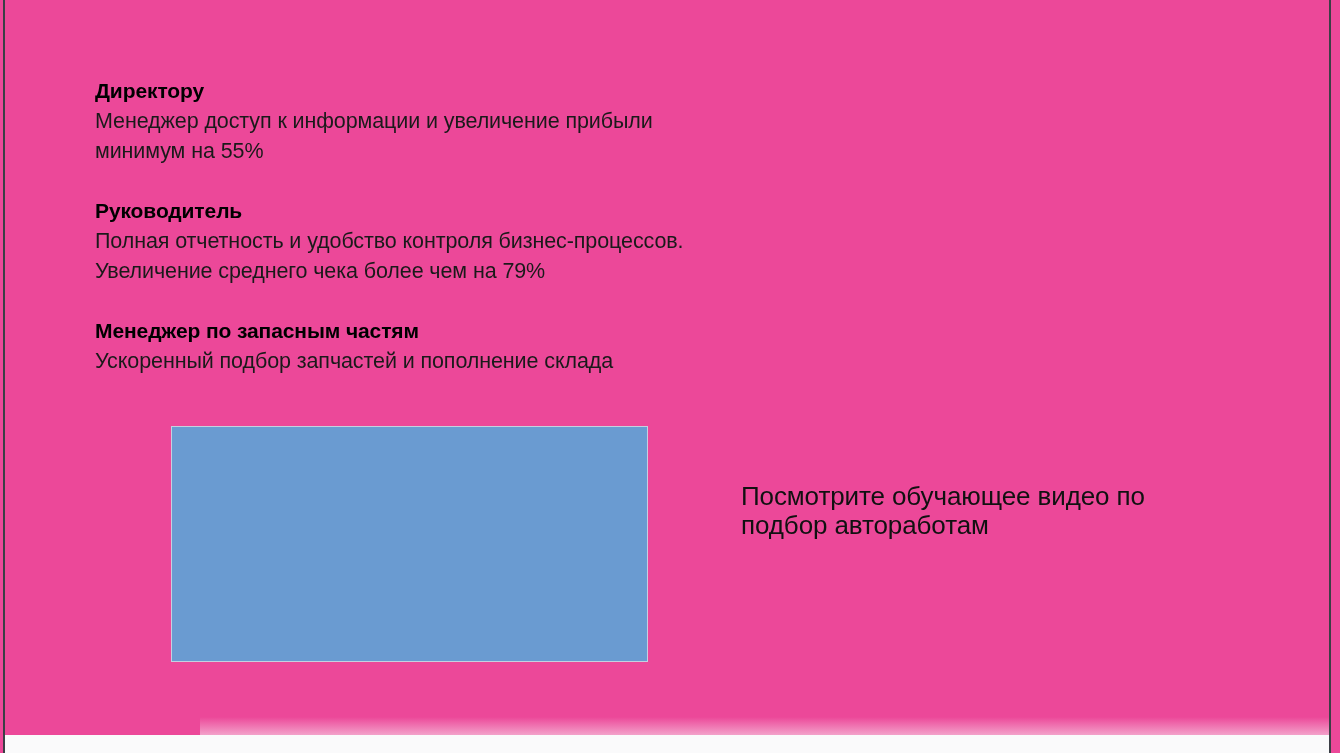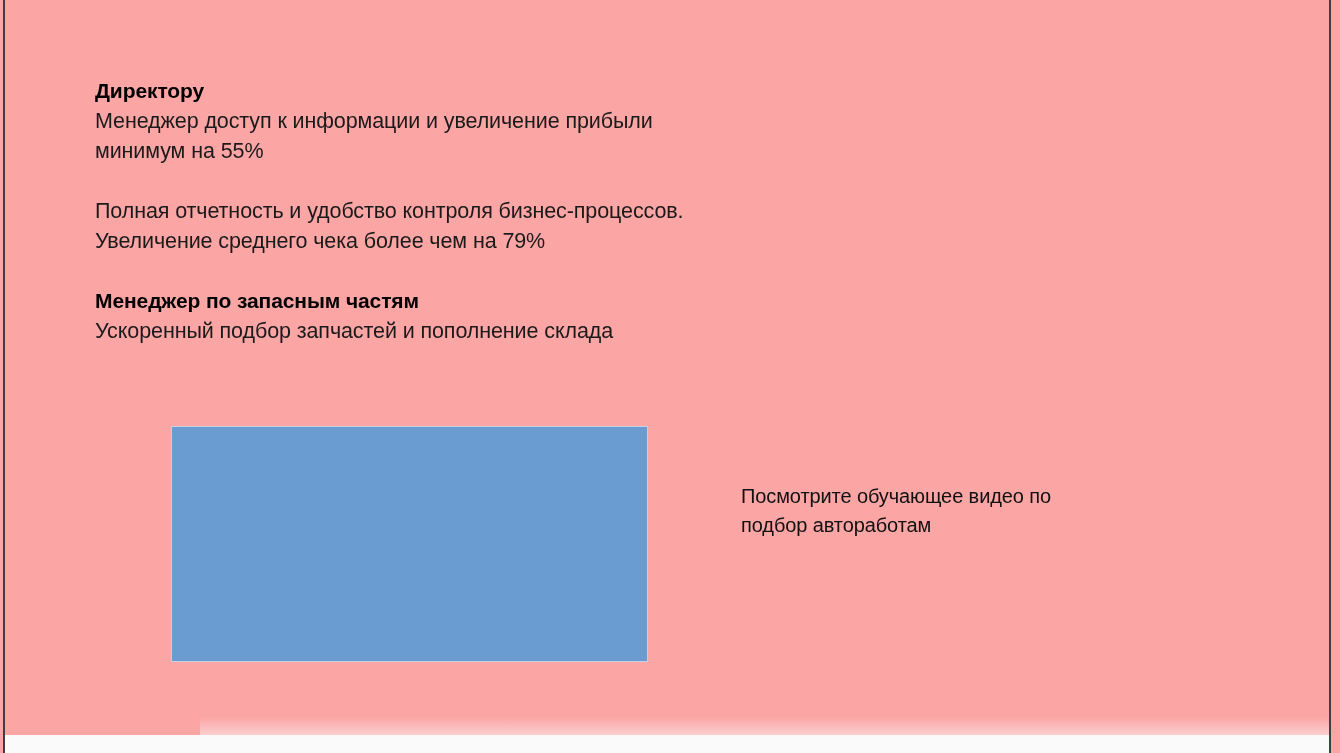--- a/index.html
+++ b/index.html
@@ -9,21 +9,21 @@
     background: #ffffff;
   }
   body {
     font-family: "Liberation Sans", "DejaVu Sans", sans-serif;
   }
 
   .slide {
     position: relative;
     width: 1340px;
     height: 753px;
-    background: #fca5a5;
+    background: #ec4899;
     overflow: hidden;
     box-sizing: border-box;
   }
 
   
   .edge-rule {
     position: absolute;
     top: 0;
     bottom: 0;
     width: 2px;
@@ -92,21 +92,21 @@
   }
 
   
   .media-caption {
     position: absolute;
     left: 741px;
     top: 482px;
     width: 420px;
   }
   .caption-line {
-    font-size: 20px;
+    font-size: 26px;
     font-weight: normal;
     color: #111111;
     line-height: 29px;
     letter-spacing: -0.1px;
     white-space: nowrap;
   }
 </style>
 </head>
 <body>
 
@@ -117,20 +117,21 @@
 
   <div class="text-column">
 
     <div class="block">
       <div class="block-heading">Директору</div>
       <div class="block-line">Менеджер доступ к информации и увеличение прибыли</div>
       <div class="block-line">минимум на 55%</div>
     </div>
 
     <div class="block">
+      <div class="block-heading">Руководитель</div>
       <div class="block-line">Полная отчетность и удобство контроля бизнес-процессов.</div>
       <div class="block-line">Увеличение среднего чека более чем на 79%</div>
     </div>
 
     <div class="block">
       <div class="block-heading">Менеджер по запасным частям</div>
       <div class="block-line">Ускоренный подбор запчастей и пополнение склада</div>
     </div>
 
   </div>

